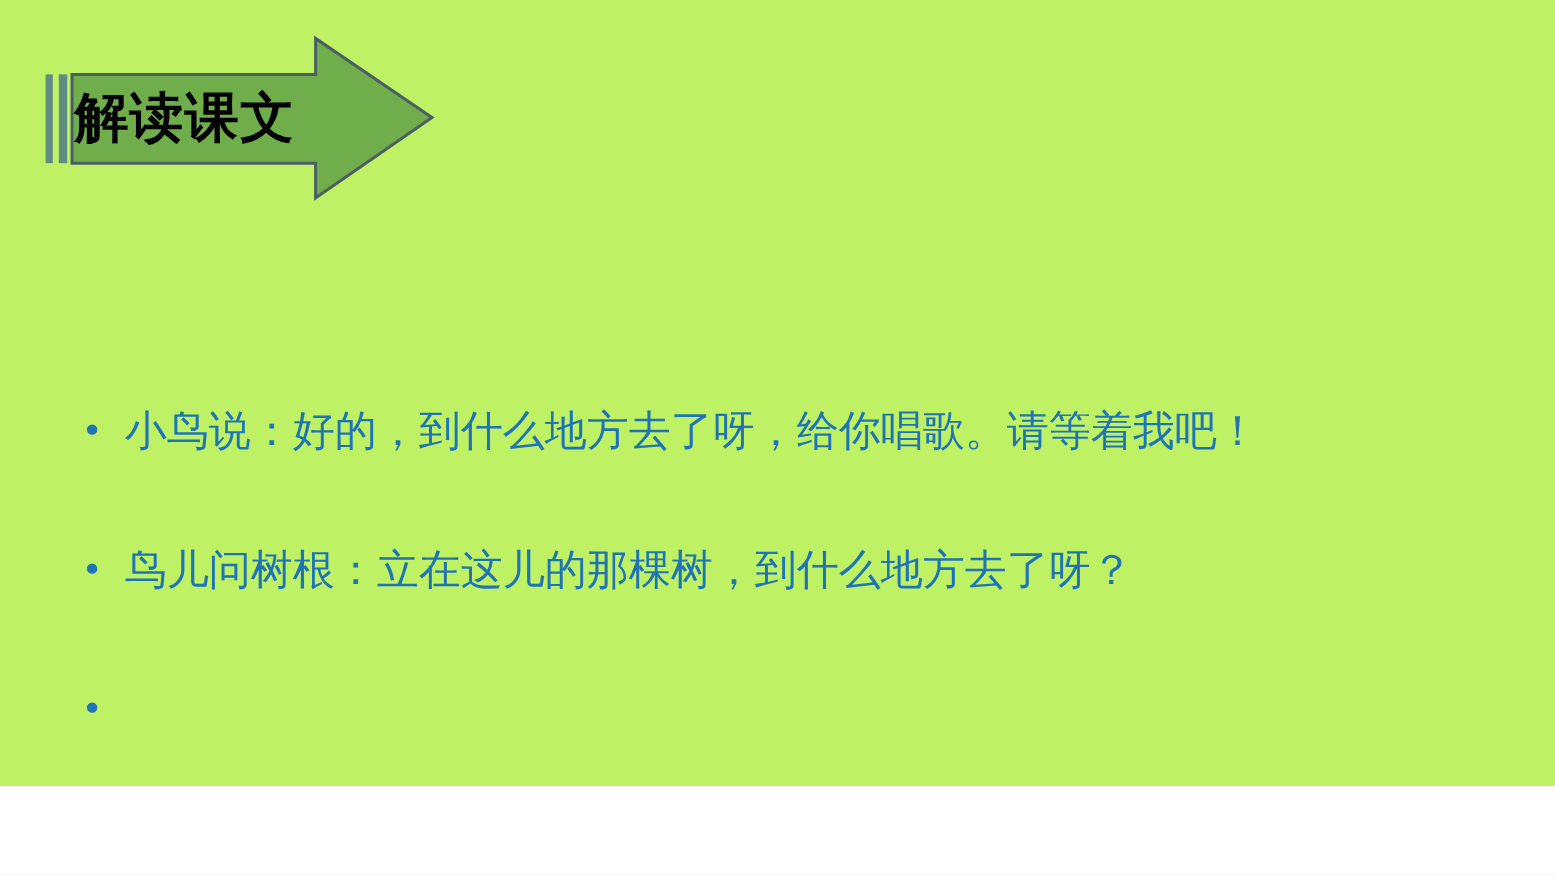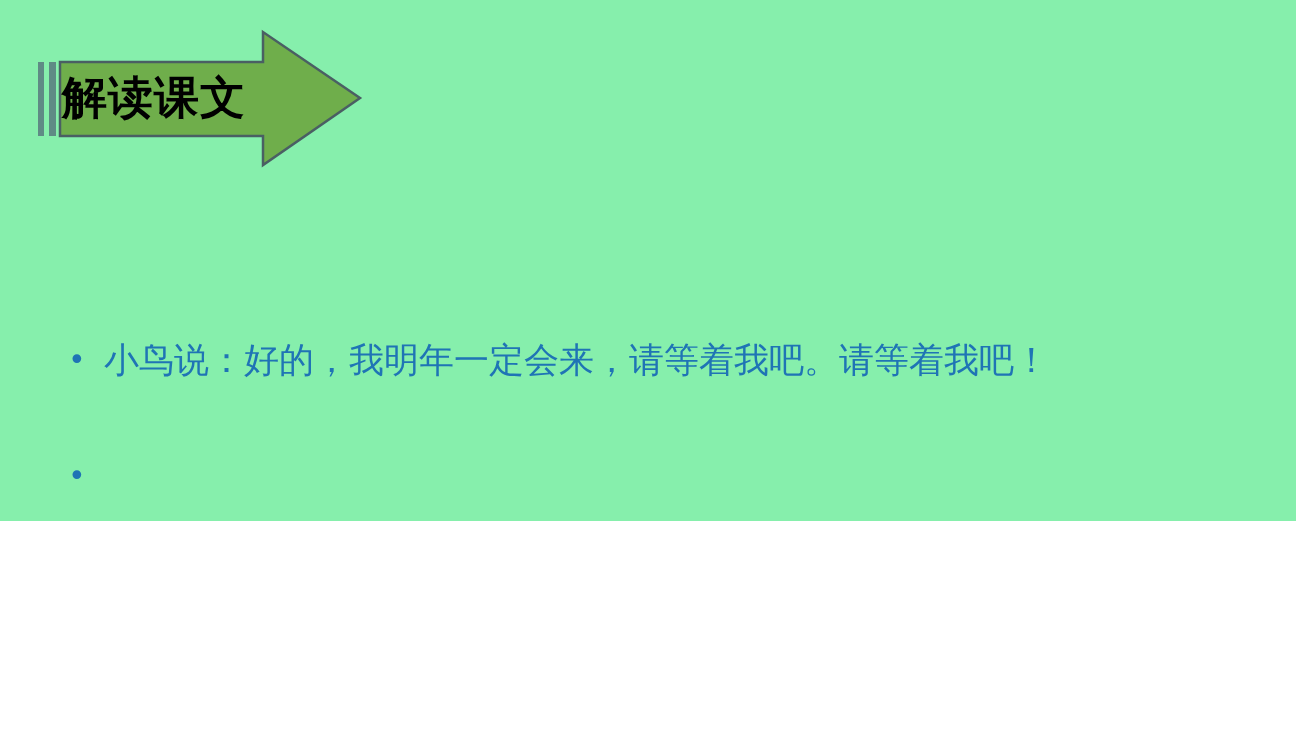--- a/index.html
+++ b/index.html
@@ -14,22 +14,22 @@
     font-family: "DejaVu Sans", "Liberation Sans", sans-serif;
     overflow: hidden;
     position: relative;
   }
 
   .slide {
     position: absolute;
     left: 0;
     top: 0;
     width: 1296px;
-    height: 521px;
-    background: #86efac;
+    height: 655px;
+    background: #bef264;
     overflow: hidden;
   }
 
   
   .banner {
     position: absolute;
     left: 30px;
     top: 24px;
     width: 360px;
     height: 150px;
@@ -141,25 +141,26 @@
     </div>
 
     <div class="banner-title">解读课文</div>
   </div>
 
 
   <div class="bullet-list">
 
     <div class="bullet-item">
       <span class="bullet-marker">•</span>
-      <span class="bullet-text">小鸟说：好的，我明年一定会来，请等着我吧。请等着我吧！</span>
+      <span class="bullet-text">小鸟说：好的，到什么地方去了呀，给你唱歌。请等着我吧！</span>
     </div>
 
     <div class="bullet-item">
       <span class="bullet-marker">•</span>
+      <span class="bullet-text">鸟儿问树根：立在这儿的那棵树，到什么地方去了呀？</span>
     </div>
 
     <div class="bullet-item">
       <span class="bullet-marker">•</span>
     </div>
 
   </div>
 
 </div>
 

